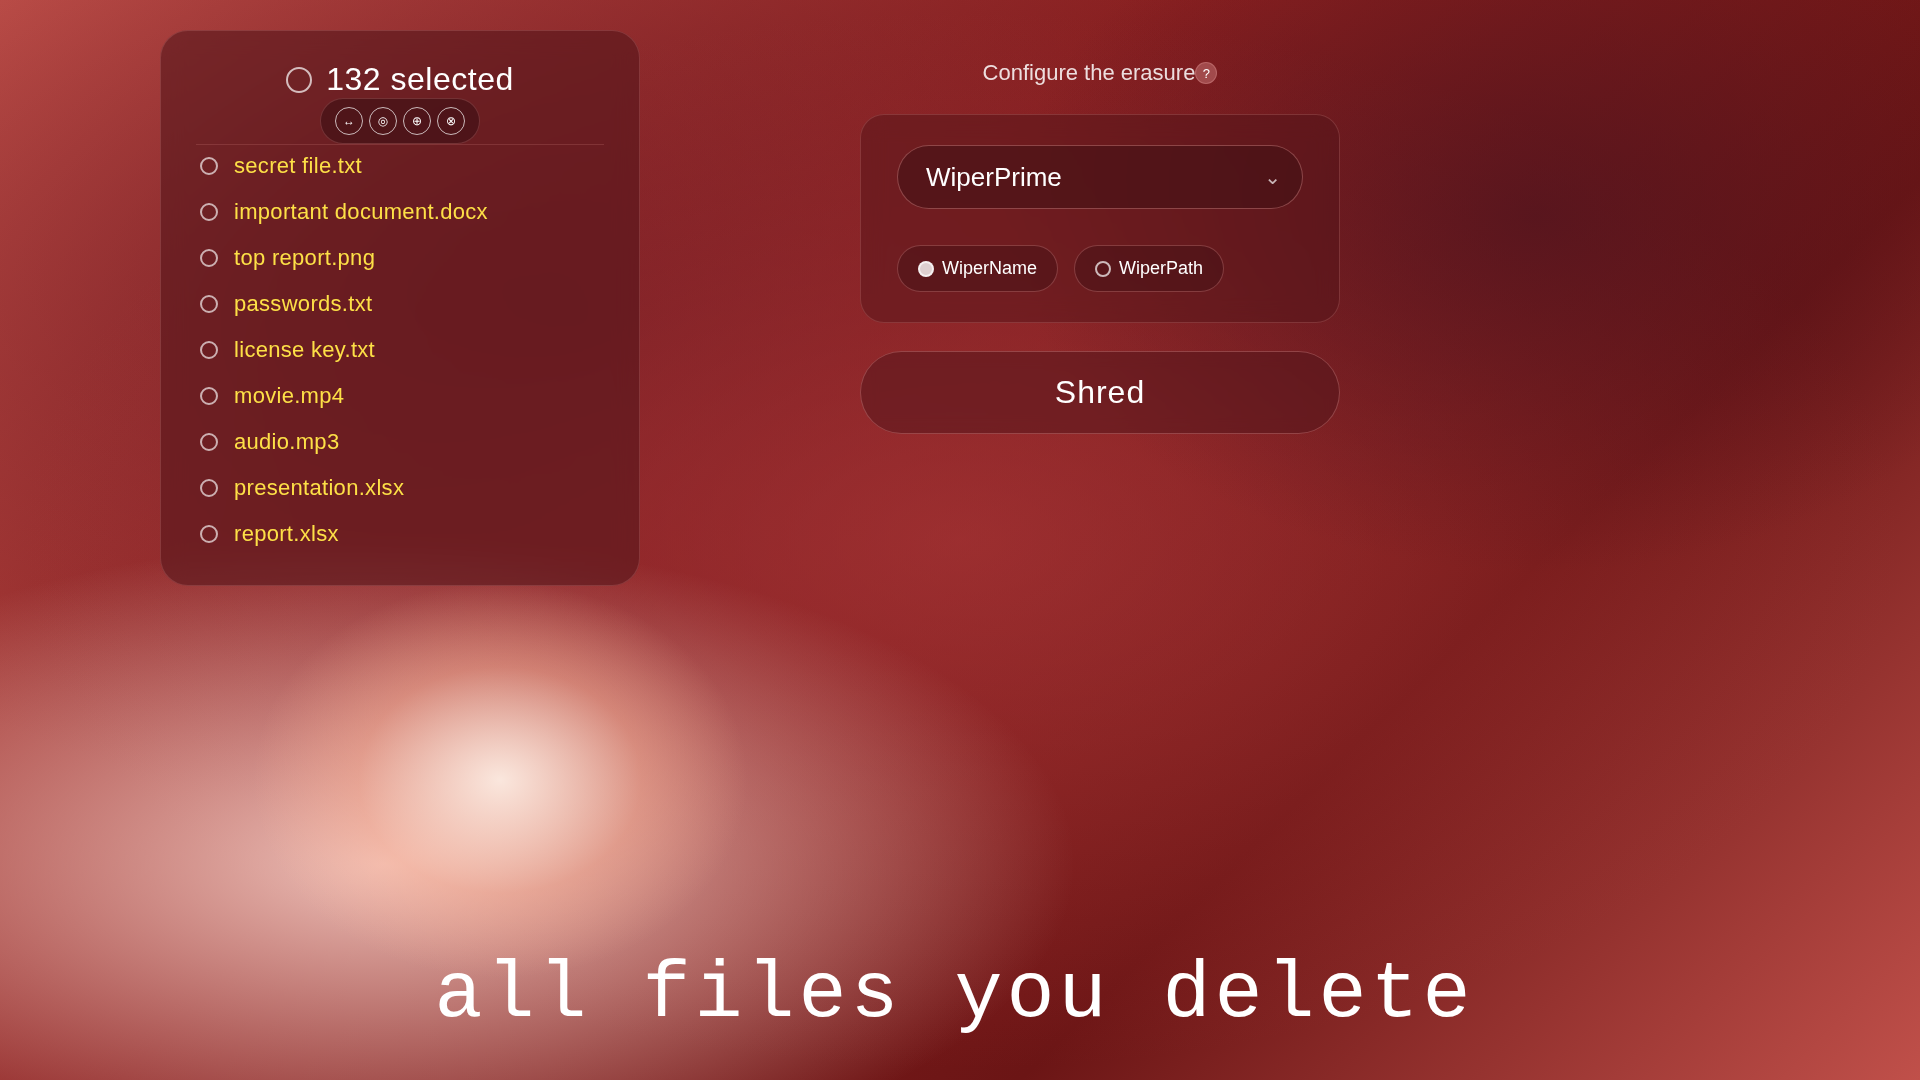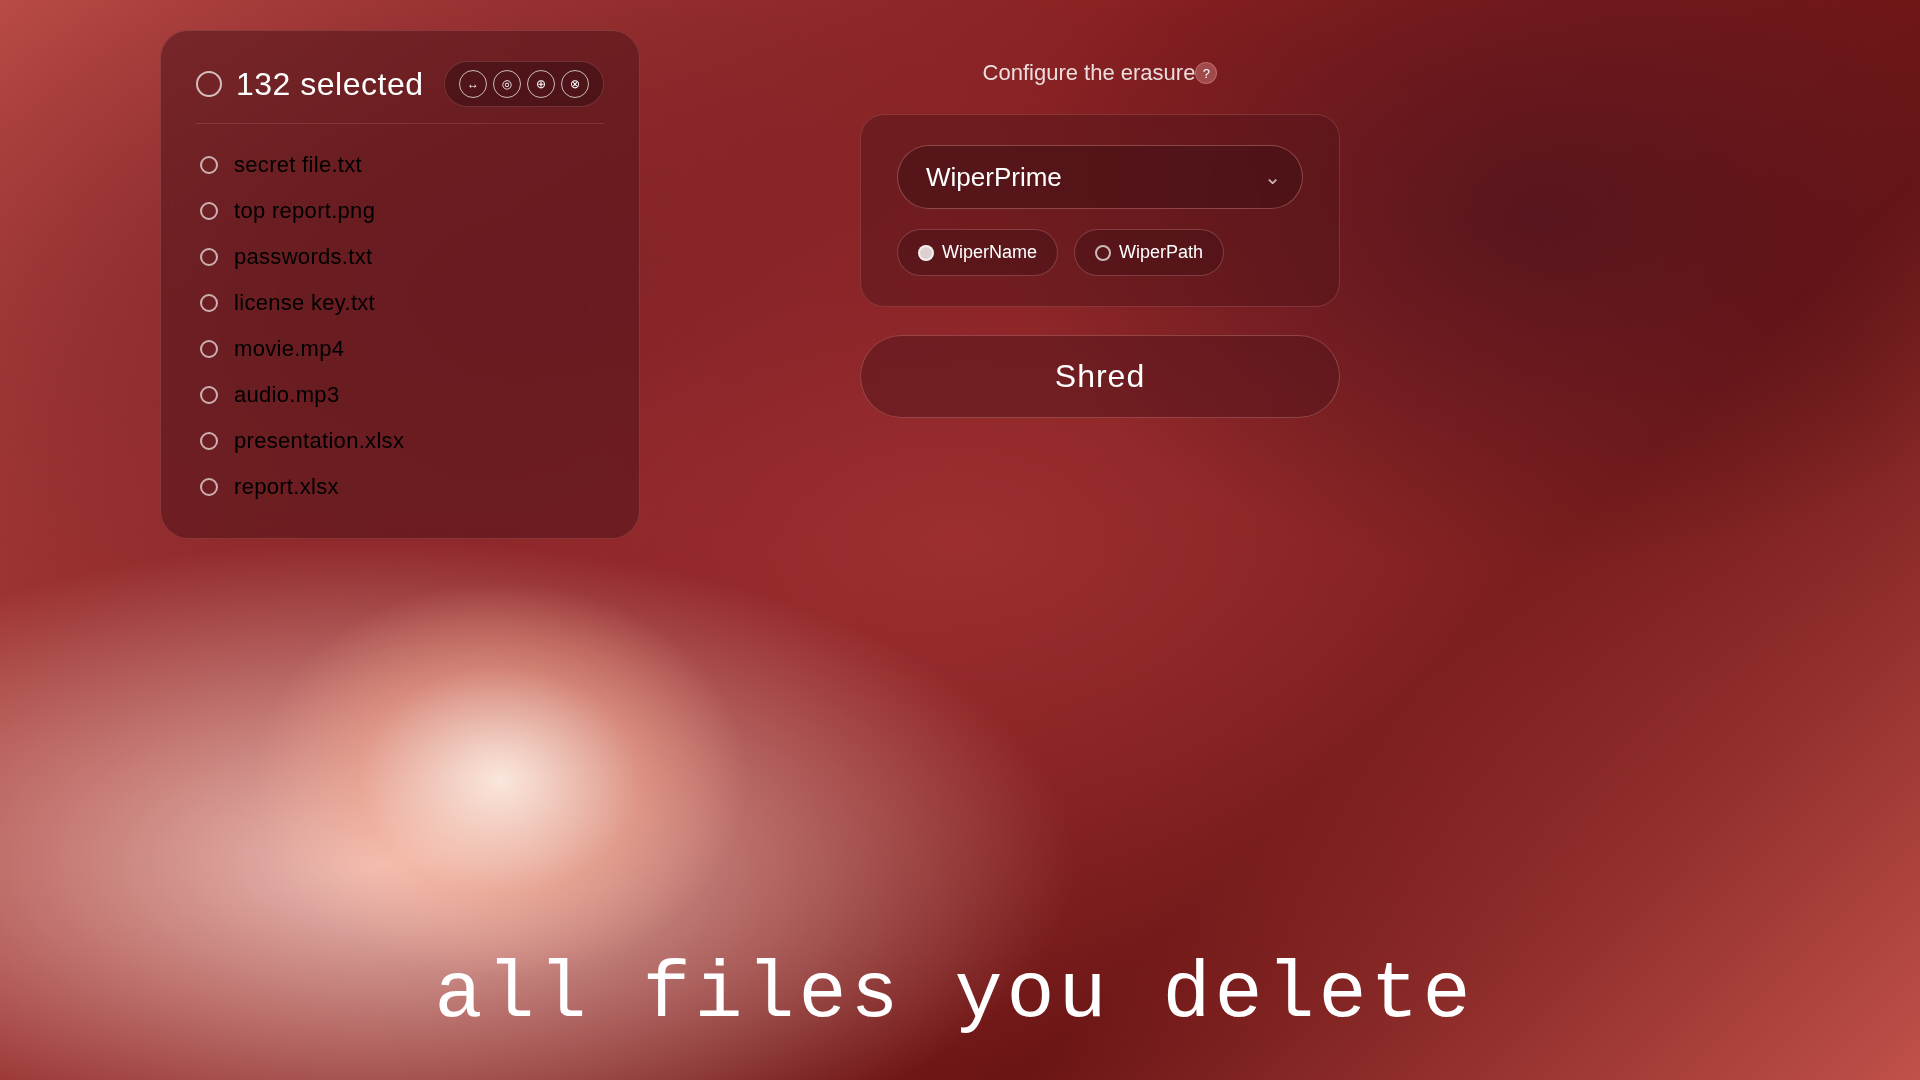--- a/index.html
+++ b/index.html
@@ -54,23 +54,22 @@
       border: 1px solid rgba(200, 120, 120, 0.3);
       padding: 30px 35px;
       width: 480px;
       min-height: 480px;
     }
 
     .panel-header {
       display: flex;
       align-items: center;
       justify-content: space-between;
-      margin-bottom: 20px;
-      padding-bottom: 16px;
       border-bottom: 1px solid rgba(200,120,120,0.25);
+      flex-direction: column;
     }
 
     .selected-count {
       display: flex;
       align-items: center;
       gap: 14px;
       color: white;
       font-size: 32px;
       font-weight: 300;
       letter-spacing: 0.5px;
@@ -112,21 +111,21 @@
       display: flex;
       flex-direction: column;
       gap: 4px;
     }
 
     .file-item {
       display: flex;
       align-items: center;
       gap: 16px;
       padding: 8px 4px;
-      color: #000000;
+      color: #fde047;
       font-size: 22px;
       font-weight: 300;
       letter-spacing: 0.3px;
       cursor: pointer;
       border-radius: 8px;
     }
 
     .file-dot {
       width: 18px;
       height: 18px;
@@ -173,21 +172,21 @@
       background: rgba(80, 20, 25, 0.45);
       backdrop-filter: blur(12px);
       border-radius: 24px;
       border: 1px solid rgba(200, 120, 120, 0.3);
       padding: 30px 36px;
       width: 100%;
     }
 
     .wiper-select-wrapper {
       position: relative;
-      margin-bottom: 20px;
+      margin-bottom: 36px;
     }
 
     .wiper-select-wrapper select {
       width: 100%;
       background: rgba(60,15,20,0.5);
       border: 1.5px solid rgba(200,120,120,0.5);
       border-radius: 40px;
       padding: 16px 28px;
       color: white;
       font-size: 26px;
@@ -294,20 +293,24 @@
         <button class="toolbar-icon-btn">◎</button>
         <button class="toolbar-icon-btn">⊕</button>
         <button class="toolbar-icon-btn">⊗</button>
       </div>
     </div>
 
     <ul class="file-list">
       <li class="file-item">
         <div class="file-dot"></div>
         <span>secret file.txt</span>
+      </li>
+      <li class="file-item">
+        <div class="file-dot"></div>
+        <span>important document.docx</span>
       </li>
       <li class="file-item">
         <div class="file-dot"></div>
         <span>top report.png</span>
       </li>
       <li class="file-item">
         <div class="file-dot"></div>
         <span>passwords.txt</span>
       </li>
       <li class="file-item">

